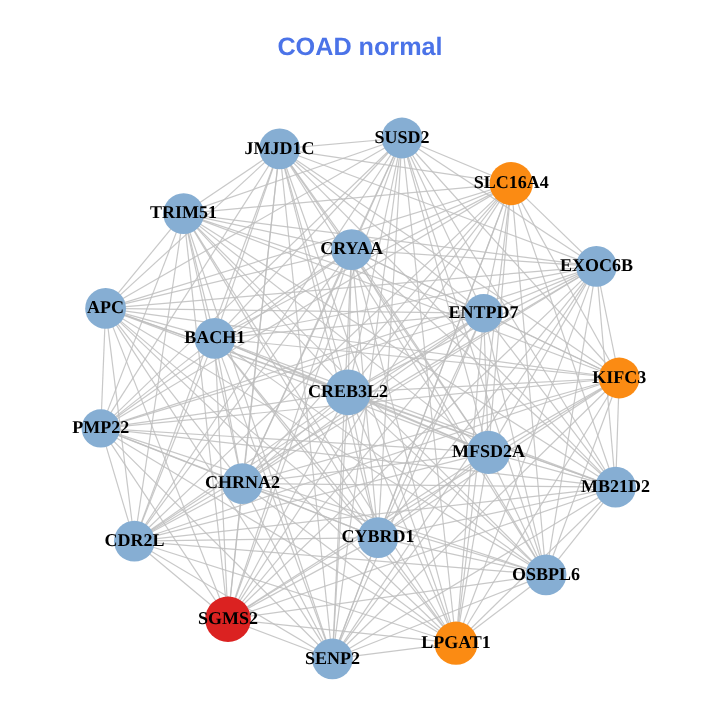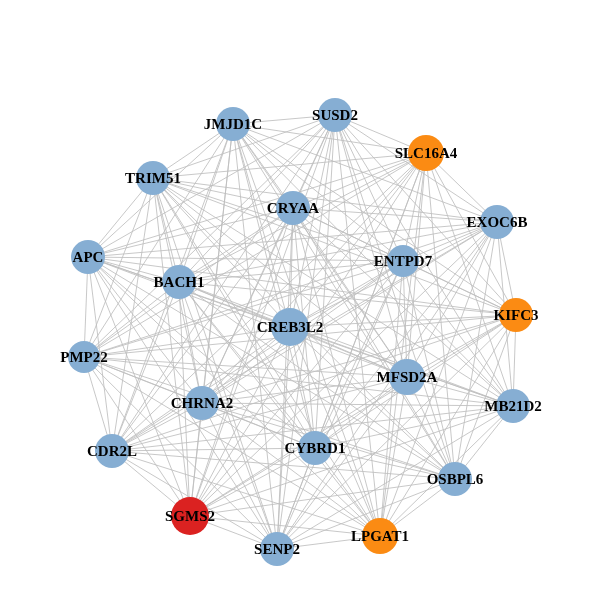--- a/index.html
+++ b/index.html
@@ -268,13 +268,14 @@
         <text x="513" y="406" text-anchor="middle" dominant-baseline="central" class="node-label" fill="#000000">MB21D2</text>
         <text x="202" y="403" text-anchor="middle" dominant-baseline="central" class="node-label" fill="#000000">CHRNA2</text>
         <text x="315" y="448" text-anchor="middle" dominant-baseline="central" class="node-label" fill="#000000">CYBRD1</text>
         <text x="112" y="451" text-anchor="middle" dominant-baseline="central" class="node-label" fill="#000000">CDR2L</text>
         <text x="455" y="479" text-anchor="middle" dominant-baseline="central" class="node-label" fill="#000000">OSBPL6</text>
         <text x="190" y="516" text-anchor="middle" dominant-baseline="central" class="node-label" fill="#000000">SGMS2</text>
         <text x="277" y="549" text-anchor="middle" dominant-baseline="central" class="node-label" fill="#000000">SENP2</text>
         <text x="380" y="536" text-anchor="middle" dominant-baseline="central" class="node-label" fill="#000000">LPGAT1</text>
       </g>
     </svg>
+  <div class="figure-title" id="figure-title" style="color: rgb(75, 115, 232);">COAD normal</div>
 </div>
 
 </body></html>

